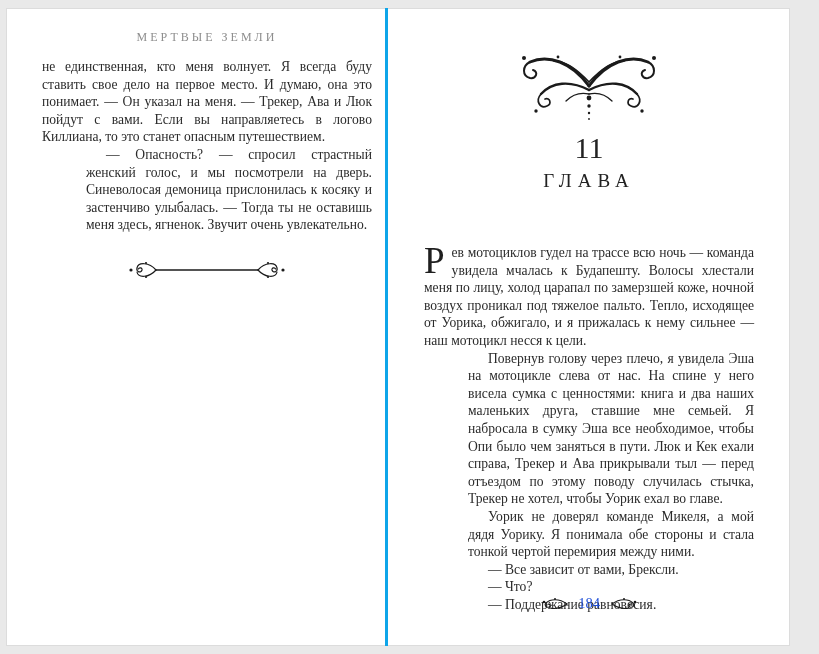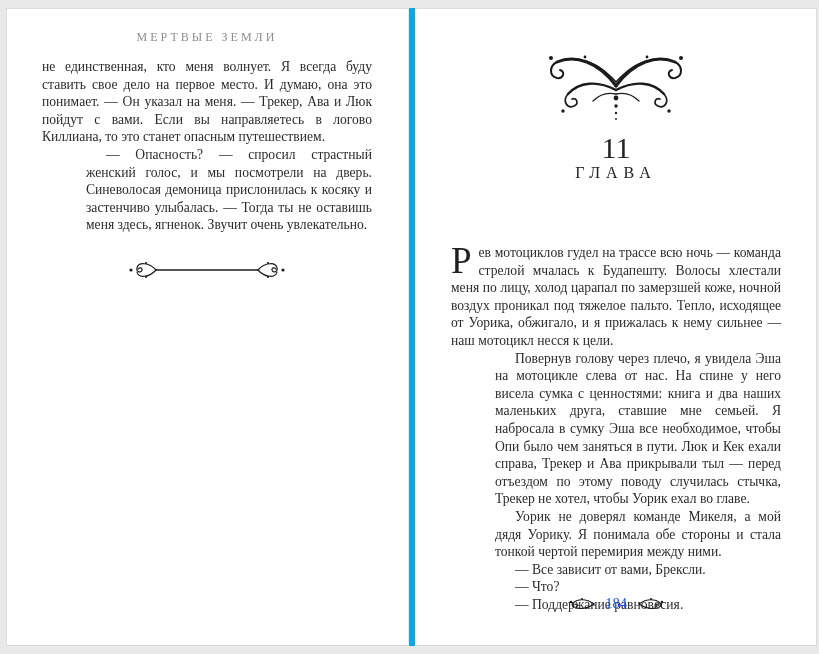--- a/index.html
+++ b/index.html
@@ -8,21 +8,21 @@
     background:#e9e9e9;
     font-family:"Liberation Serif","DejaVu Serif",serif;
     position:relative;overflow:hidden;
   }
   .spread{position:absolute;left:0;top:0;width:674px;height:654px;}
   .page{
     position:absolute;top:8px;height:638px;width:402px;
     background:#ffffff;
   }
   .page-left{left:6px;box-shadow:inset 1px 1px 0 #dcdcdc, inset 0 -1px 0 #dcdcdc;}
-  .page-right{left:409px;border-left:6px solid #0ea5e9;box-shadow:inset -1px 1px 0 #dcdcdc, inset 0 -1px 0 #dcdcdc;}
+  .page-right{left:385px;border-left:3px solid #0ea5e9;box-shadow:inset -1px 1px 0 #dcdcdc, inset 0 -1px 0 #dcdcdc;}
 
   .running-header{
     position:absolute;left:36px;top:22px;width:330px;
     text-align:center;
     font-size:12px;letter-spacing:3px;
     color:#8e8e8e;
   }
   .text-col{
     position:absolute;left:36px;width:330px;
   }
@@ -48,21 +48,22 @@
   .chapter-head{
     position:absolute;left:36px;top:44px;width:330px;
     text-align:center;color:#1f1f1f;
   }
   .chapter-number{
     font-size:30px;line-height:32px;
     margin-top:4px;
     color:#222222;
   }
   .chapter-label{
-    font-size:16px;letter-spacing:6px;
+    font-size:19px;letter-spacing:6px;
+    margin-top:6px;
     color:#222222;
   }
   .page-number-row{
     position:absolute;left:36px;top:586px;width:330px;
     text-align:center;
     font-size:14.5px;color:#1d4ed8;
   }
   .page-number-row .num{
     display:inline-block;vertical-align:middle;
     margin:0 6px;
@@ -137,21 +138,21 @@
         <circle cx="75" cy="46" r="2.4" fill="#1b1b1b"></circle>
         <circle cx="75" cy="54" r="1.7" fill="#1b1b1b"></circle>
         <circle cx="75" cy="61" r="1.2" fill="#1b1b1b"></circle>
         <circle cx="75" cy="67" r="0.9" fill="#1b1b1b"></circle>
       </svg>
       <div class="chapter-number">11</div>
       <div class="chapter-label">ГЛАВА</div>
     </div>
 
     <div class="text-col">
-      <p class="p"><span class="dropcap">Р</span><span>ев мотоциклов гудел на трассе всю ночь — команда стрелой мчалась к Будапешту. Волосы хлестали меня по лицу, холод царапал по замерзшей коже, ночной воздух проникал под тяжелое пальто. Тепло, исходящее от Уорика, обжигало, и я прижалась к нему сильнее — наш мотоцикл несся к цели.</span></p>
+      <p class="p"><span class="dropcap">Р</span><span>ев мотоциклов гудел на трассе всю ночь — команда увидела мчалась к Будапешту. Волосы хлестали меня по лицу, холод царапал по замерзшей коже, ночной воздух проникал под тяжелое пальто. Тепло, исходящее от Уорика, обжигало, и я прижалась к нему сильнее — наш мотоцикл несся к цели.</span></p>
       <p class="p indent">Повернув голову через плечо, я увидела Эша на мотоцикле слева от нас. На спине у него висела сумка с ценностями: книга и два наших маленьких друга, ставшие мне семьей. Я набросала в сумку Эша все необходимое, чтобы Опи было чем заняться в пути. Люк и Кек ехали справа, Трекер и Ава прикрывали тыл — перед отъездом по этому поводу случилась стычка, Трекер не хотел, чтобы Уорик ехал во главе.</p>
       <p class="p indent">Уорик не доверял команде Микеля, а мой дядя Уорику. Я понимала обе стороны и стала тонкой чертой перемирия между ними.</p>
       <p class="p indent">— Все зависит от вами, Брексли.</p>
       <p class="p indent">— Что?</p>
       <p class="p indent">— Поддержание равновесия.</p>
     </div>
 
     <div class="page-number-row">
       <svg width="28" height="16" viewBox="0 0 28 16">
         <g stroke="#1b1b1b" fill="none" stroke-width="1.2" stroke-linecap="round">

